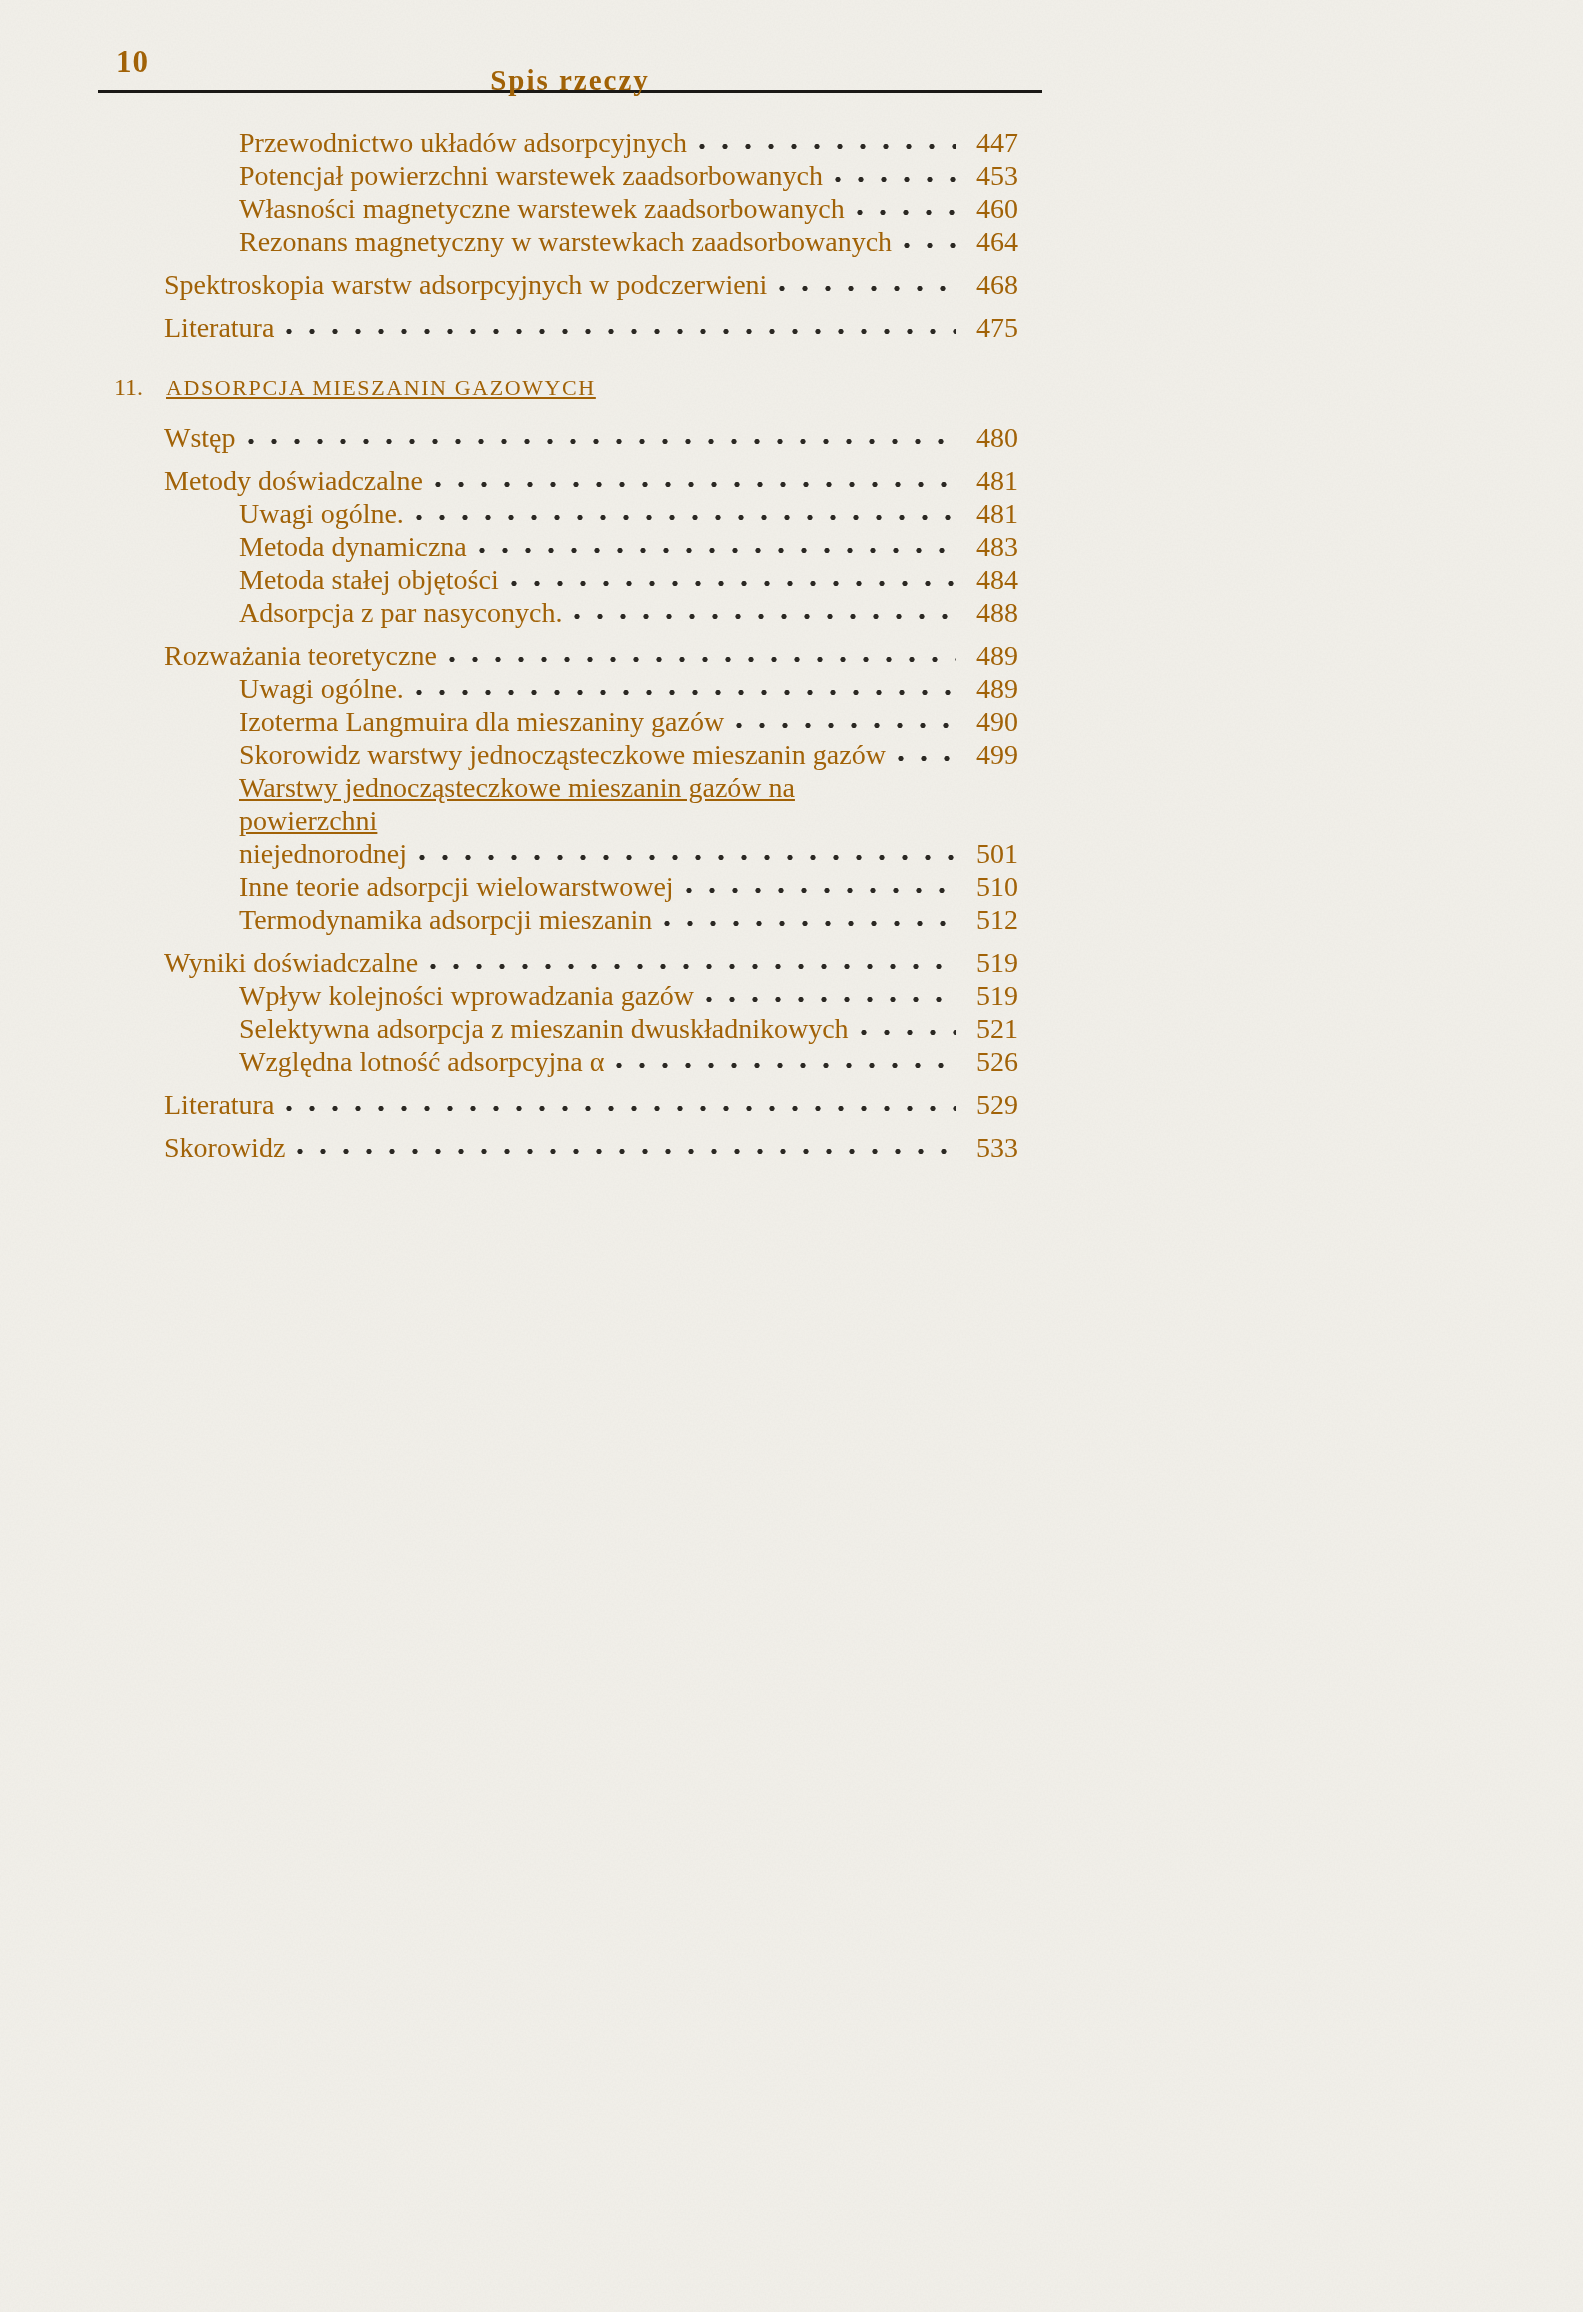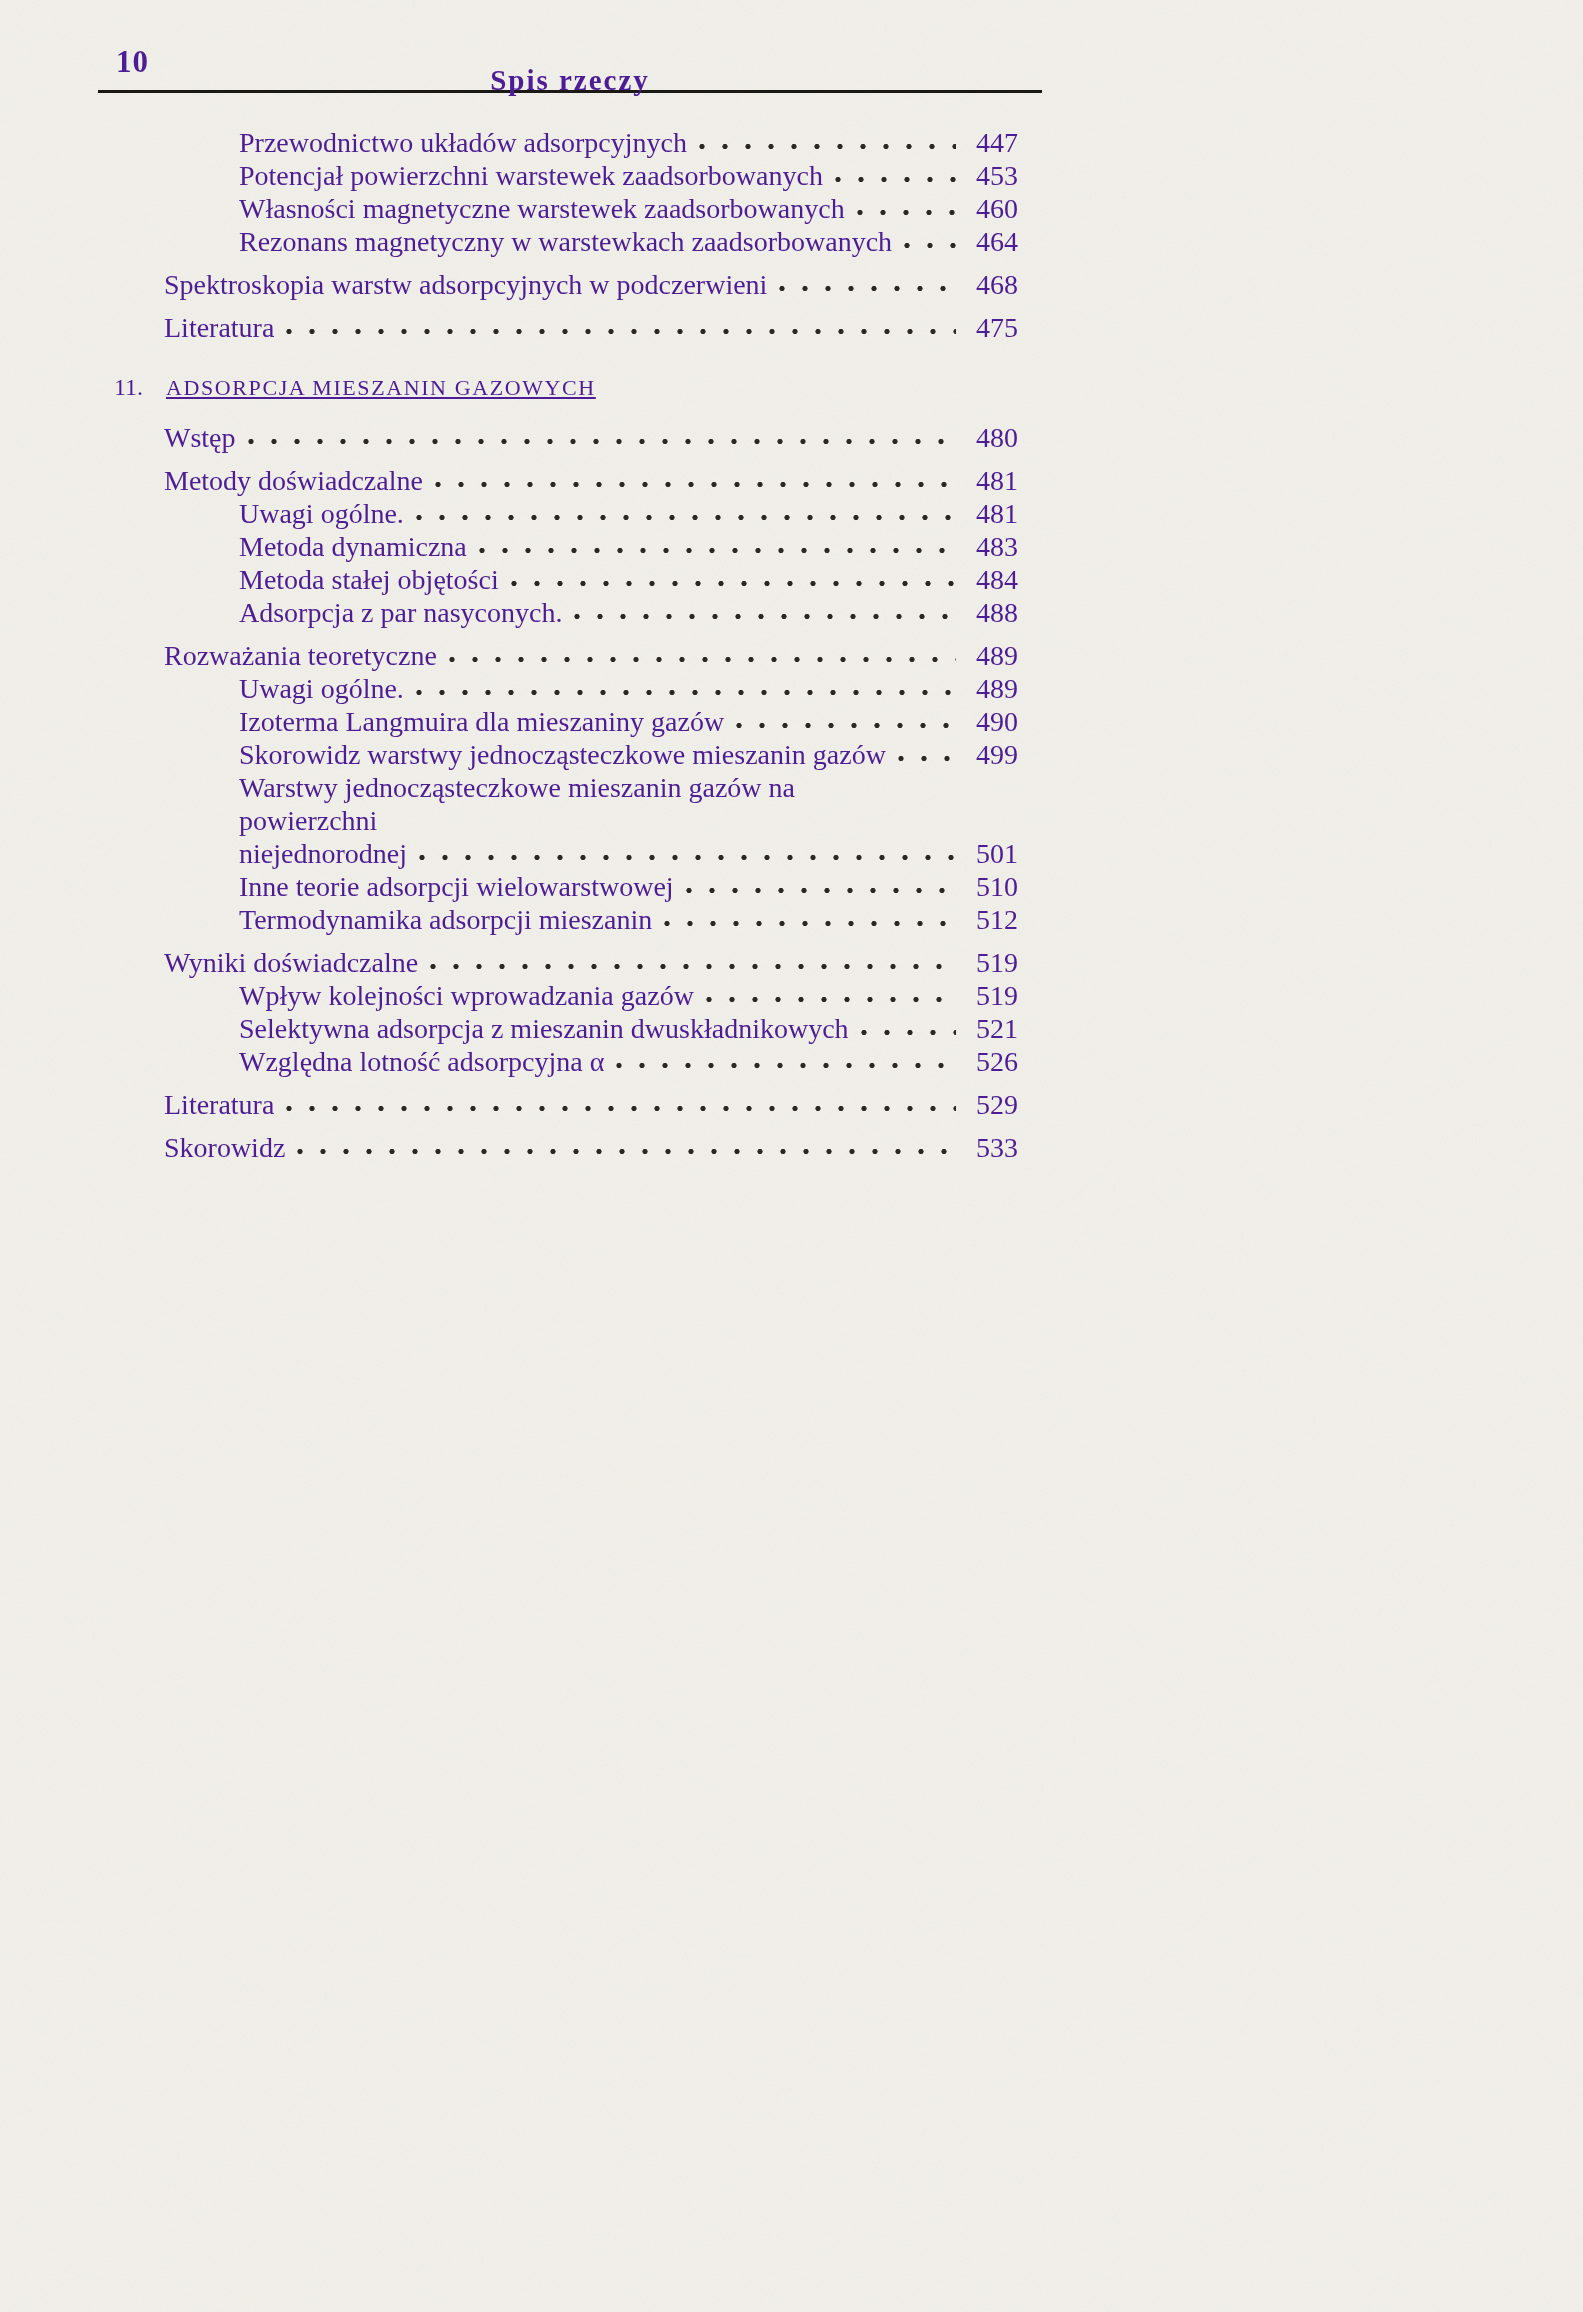--- a/index.html
+++ b/index.html
@@ -5,21 +5,21 @@
   * { margin: 0; padding: 0; box-sizing: border-box; }
   html, body { background: #dcdad4; }
   body {
     width: 1583px; height: 2312px;
     font-family: "Liberation Serif", "DejaVu Serif", serif;
   }
   .page {
     position: relative;
     width: 1583px; height: 2312px;
     background: #f2f0ea;
-    color: #4c1d95;
+    color: #a16207;
     overflow: hidden;
   }
   .grain {
     position: absolute; left: 0; top: 0;
     width: 100%; height: 100%;
     pointer-events: none;
     opacity: .55;
   }
   .content {
     position: absolute; left: 112px; top: 44px; width: 916px;
@@ -52,21 +52,21 @@
     flex: 1 1 auto; min-width: 16px;
     height: 7px; align-self: flex-end;
     margin: 0 10px 9px 12px;
     background-image: radial-gradient(circle at 3px 3.5px, #2b2823 2.3px, rgba(0,0,0,0) 2.9px);
     background-size: 23px 7px;
     background-repeat: repeat-x;
     background-position: left center;
   }
   .pg { min-width: 62px; text-align: center; font-size: 28px; }
   .no-page .dots, .no-page .pg { visibility: hidden; }
-  .wrap-first .title { white-space: normal; }
+  .wrap-first .title { white-space: normal; text-decoration: underline; }
   .section-row {
     display: flex; align-items: flex-end;
     margin-top: 27px; margin-bottom: 17px;
     font-size: 25px; line-height: 33px;
   }
   .section-row .snum {
     width: 54px; padding-left: 2px;
     font-size: 24px;
   }
   .section-row .sttl {

